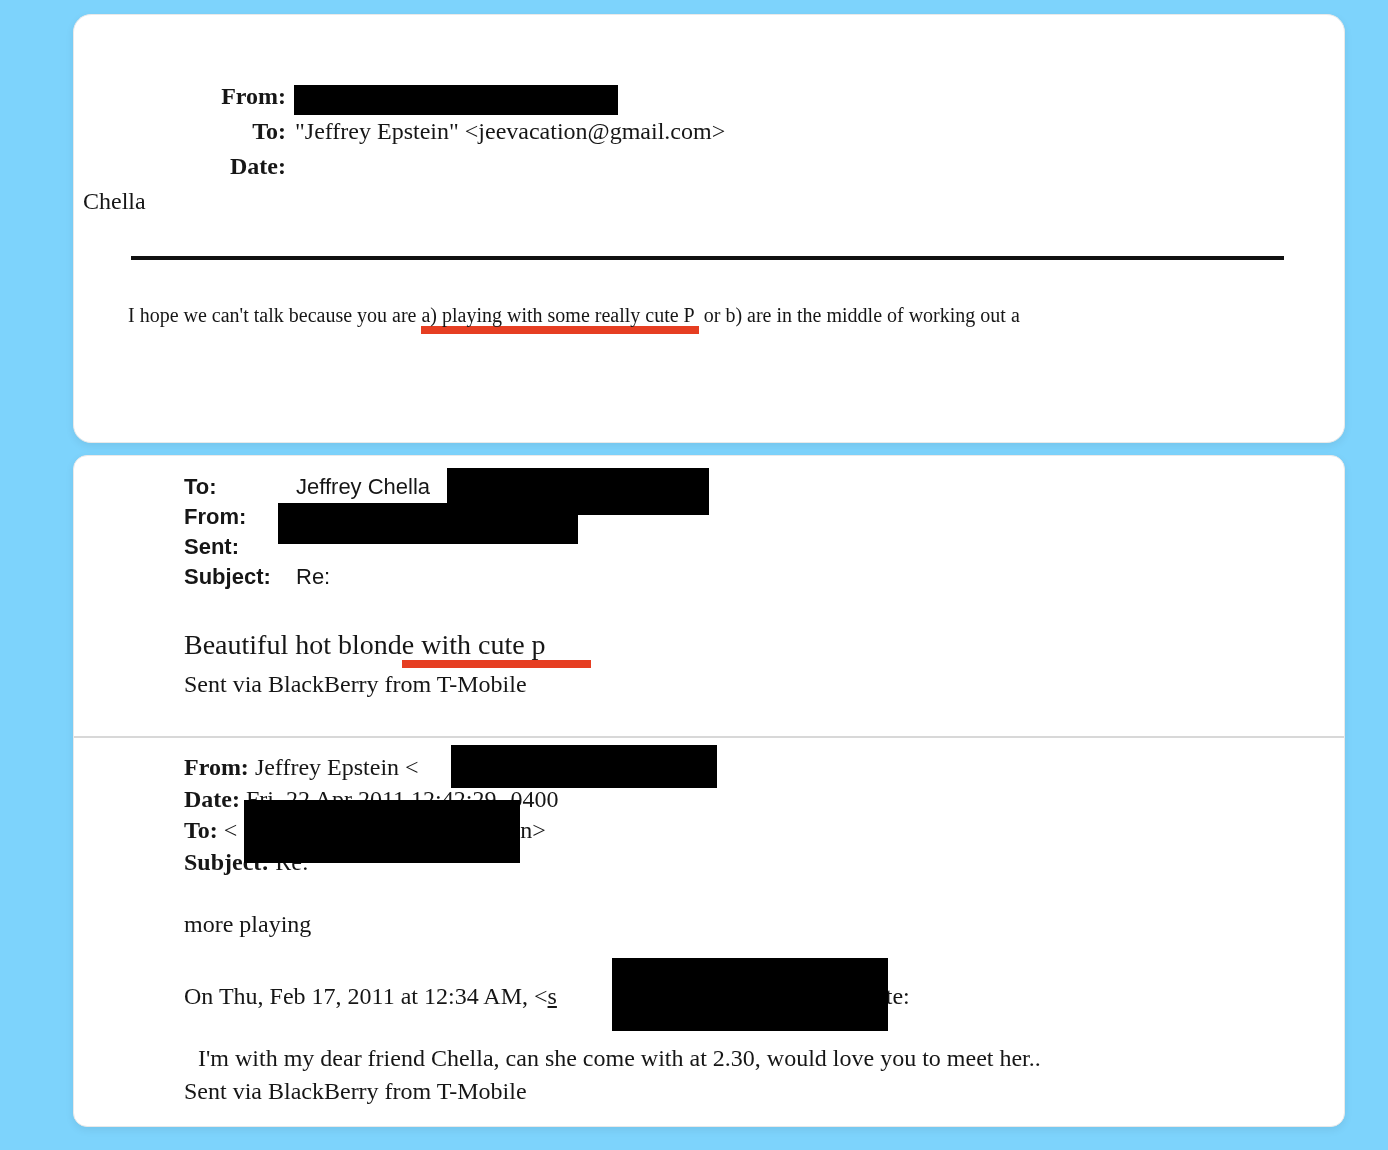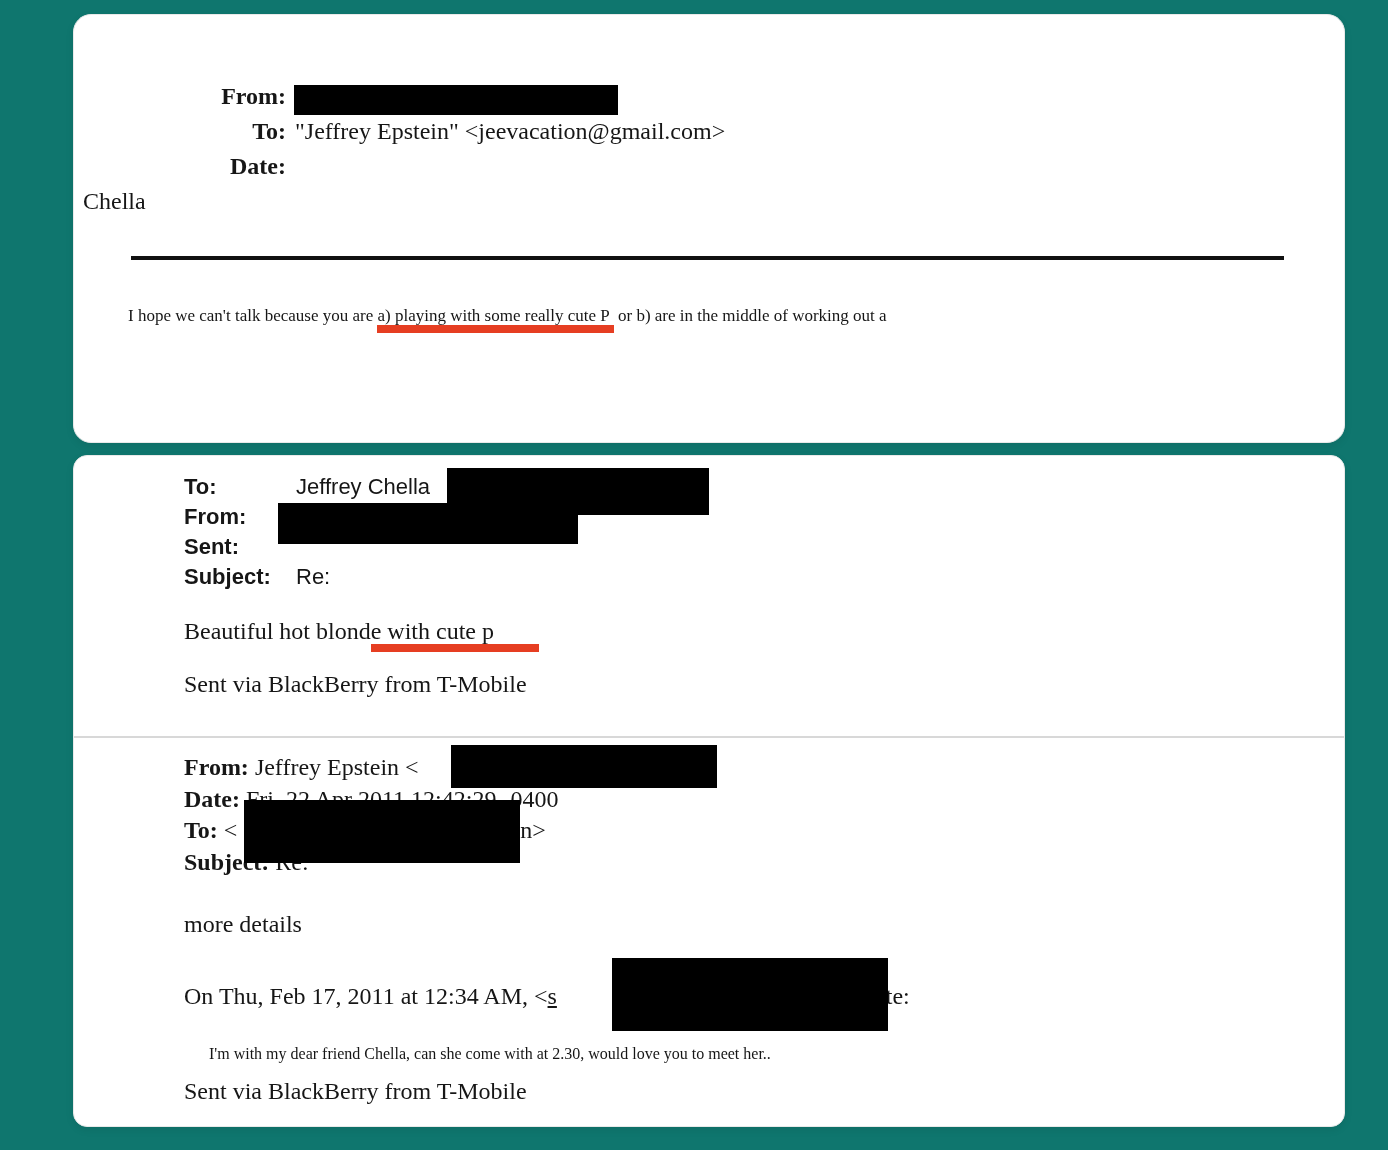--- a/index.html
+++ b/index.html
@@ -17,65 +17,65 @@
   .card2 { top: 455px; height: 672px; border-radius: 14px; }
 
   
   .hdr1 { position: absolute; left: 0; top: 64px; width: 100%; font-size: 24px; line-height: 35px; }
   .hdr1 .hrow { display: flex; }
   .hdr1 .hlabel { display: inline-block; width: 212px; text-align: right; font-weight: bold; flex: 0 0 212px; }
   .hdr1 .hvalue { margin-left: 9px; white-space: nowrap; }
 
   .rule1 { position: absolute; left: 57px; top: 241px; width: 1153px; height: 4px; }
 
-  .body1 { position: absolute; left: 54px; top: 283px; width: 1165px; font-size: 17px; line-height: 35px; }
+  .body1 { position: absolute; left: 54px; top: 283px; width: 1165px; font-size: 20px; line-height: 35px; }
 
   .redline { border-bottom: 8px solid; }
   .redline.pad4 { padding-right: 4px; }
   .redline.pad45 { padding-right: 45px; }
 
   
   .bar { position: absolute; z-index: 5; }
   .bar-e1 { left: 220px; top: 70px; width: 324px; height: 30px; }
   .bar-e2a { left: 373px; top: 12px; width: 262px; height: 47px; }
   .bar-e2b { left: 204px; top: 47px; width: 300px; height: 41px; }
   .bar-e3a { left: 377px; top: 289px; width: 266px; height: 43px; }
   .bar-e3b { left: 170px; top: 344px; width: 276px; height: 63px; }
   .bar-e3c { left: 538px; top: 502px; width: 276px; height: 73px; }
 
   
   .hdr2 { position: absolute; left: 110px; top: 16px; font-family: "Liberation Sans", "DejaVu Sans", sans-serif; font-size: 22px; line-height: 30px; }
   .hdr2 .hrow { display: flex; }
   .hdr2 .hlabel { display: inline-block; flex: 0 0 112px; font-weight: bold; }
   .hdr2 .hvalue { white-space: nowrap; }
 
-  .body2-line { position: absolute; left: 110px; top: 160px; font-size: 24px; line-height: 30px; }
+  .body2-line { position: absolute; left: 110px; top: 174px; font-size: 28px; line-height: 30px; }
   .body2-sig  { position: absolute; left: 110px; top: 215px; font-size: 24px; }
 
   .divider { position: absolute; left: 0; top: 280px; width: 100%; height: 2px; }
 
   
   .hdr3 { position: absolute; left: 110px; top: 296px; font-size: 24px; line-height: 31.5px; }
   .hdr3 .hlabel { font-weight: bold; }
   .spacer { display: inline-block; height: 1px; }
   .sp-from { width: 265px; }
   .sp-to { width: 283px; }
   .sp-quote { width: 272px; }
 
   .body3-1 { position: absolute; left: 110px; top: 455px; font-size: 24px; }
   .body3-q { position: absolute; left: 110px; top: 527px; font-size: 24px; }
-  .body3-c { position: absolute; left: 135px; top: 589px; font-size: 16px; }
+  .body3-c { position: absolute; left: 124px; top: 589px; font-size: 24px; }
   .body3-s { position: absolute; left: 110px; top: 622px; font-size: 24px; }
 
   .email-link { text-decoration: underline; }
 </style>
 </head>
 <body>
 
-<div class="page" style="background-color: #0f766e;">
+<div class="page" style="background-color: #7dd3fc;">
 
   <section class="card card1" style="background-color: rgb(255, 255, 255);">
 
     <div class="hdr1">
       <div class="hrow">
         <span class="hlabel">From:</span>
         <span class="hvalue"></span>
       </div>
       <div class="hrow">
         <span class="hlabel">To:</span>
@@ -139,21 +139,21 @@
         <span class="hlabel">To:</span><span> &lt;</span><span class="spacer sp-to"></span><span>n&gt;</span>
       </div>
       <div>
         <span class="hlabel">Subject:</span><span> Re:</span>
       </div>
     </div>
 
     <div class="bar bar-e3a" style="background-color: rgb(0, 0, 0);"></div>
     <div class="bar bar-e3b" style="background-color: rgb(0, 0, 0);"></div>
 
-    <p class="body3-1">more details</p>
+    <p class="body3-1">more playing</p>
 
     <p class="body3-q">
       <span>On Thu, Feb 17, 2011 at 12:34 AM, &lt;</span><span class="email-link">s</span><span class="spacer sp-quote"></span><span>&gt; wrote:</span>
     </p>
 
     <div class="bar bar-e3c" style="background-color: rgb(0, 0, 0);"></div>
 
     <p class="body3-c">I'm with my dear friend Chella, can she come with at 2.30, would love you to meet her..</p>
     <p class="body3-s">Sent via BlackBerry from T-Mobile</p>
   </section>

